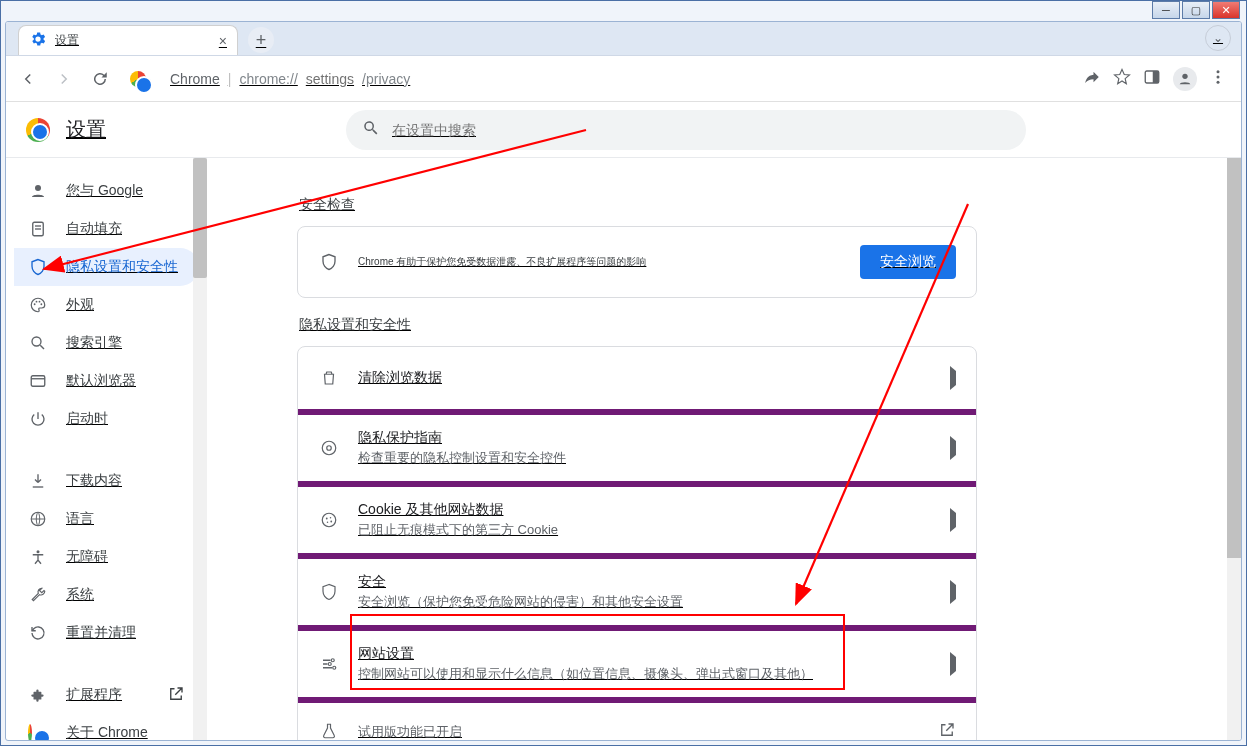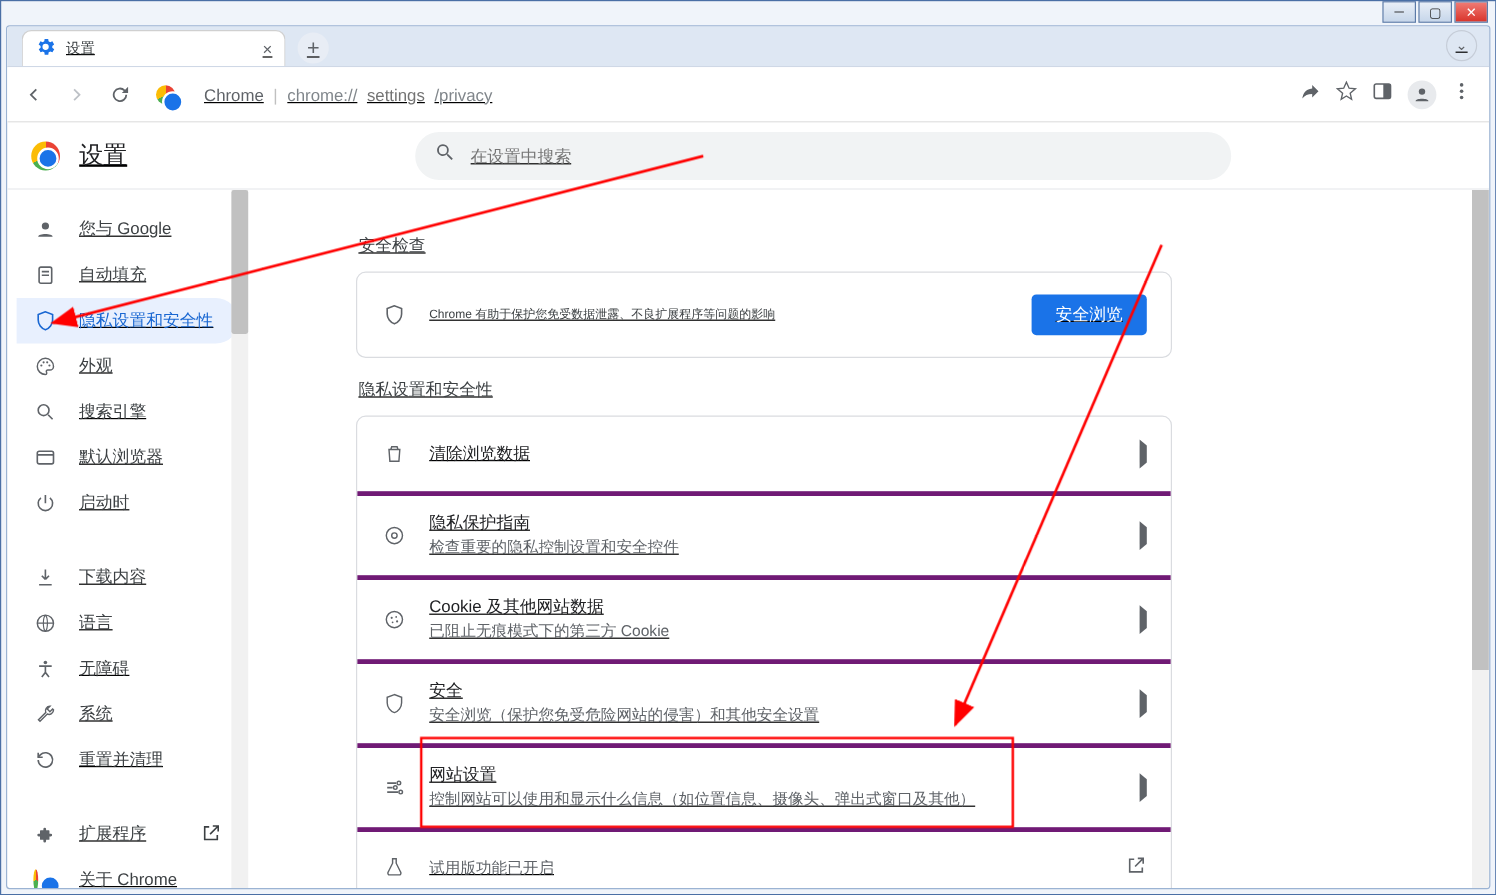--- a/index.html
+++ b/index.html
@@ -44,21 +44,21 @@
   .side-icon { width:20px; height:20px; display:flex; align-items:center; justify-content:center; color:#5f6368;}
 
   .main { flex:1; overflow-y:auto; padding: 20px 0 30px 0; position:relative;}
   .main-inner { width:680px; margin-left:90px;}
   .section-title { font-size:14px; color:#3c4043; margin:18px 0 12px 2px;}
   .card { background:#fff; border:1px solid #dadce0; border-radius:8px; overflow:hidden;}
   .check-row { display:flex; align-items:center; padding:18px 20px; gap:18px;}
   .check-row .txt { flex:1; font-size:10px; color:#3c4043;}
   .blue-btn { background:#1a73e8; color:#fff; border:none; border-radius:4px; height:34px; padding:0 20px; font-size:14px; cursor:pointer;}
   .list-row { display:flex; align-items:center; padding:14px 20px; gap:18px; min-height:62px; position:relative; cursor:pointer;}
-  .list-row + .list-row { border-top:4px solid #701a75;}
+  .list-row + .list-row { border-top:6px solid #701a75;}
   .row-icon { width:22px; display:flex; align-items:center; justify-content:center; color:#5f6368;}
   .row-texts { flex:1;}
   .row-title { font-size:14px; color:#202124;}
   .row-sub { font-size:13px; color:#5f6368; margin-top:2px;}
   .row-arrow { color:#5f6368; font-size:12px;}
 
   
   .anno-svg { position:absolute; top:0; left:0; pointer-events:none; }
   .red-box { position:absolute; border:2px solid #ff0000; pointer-events:none;}
 

